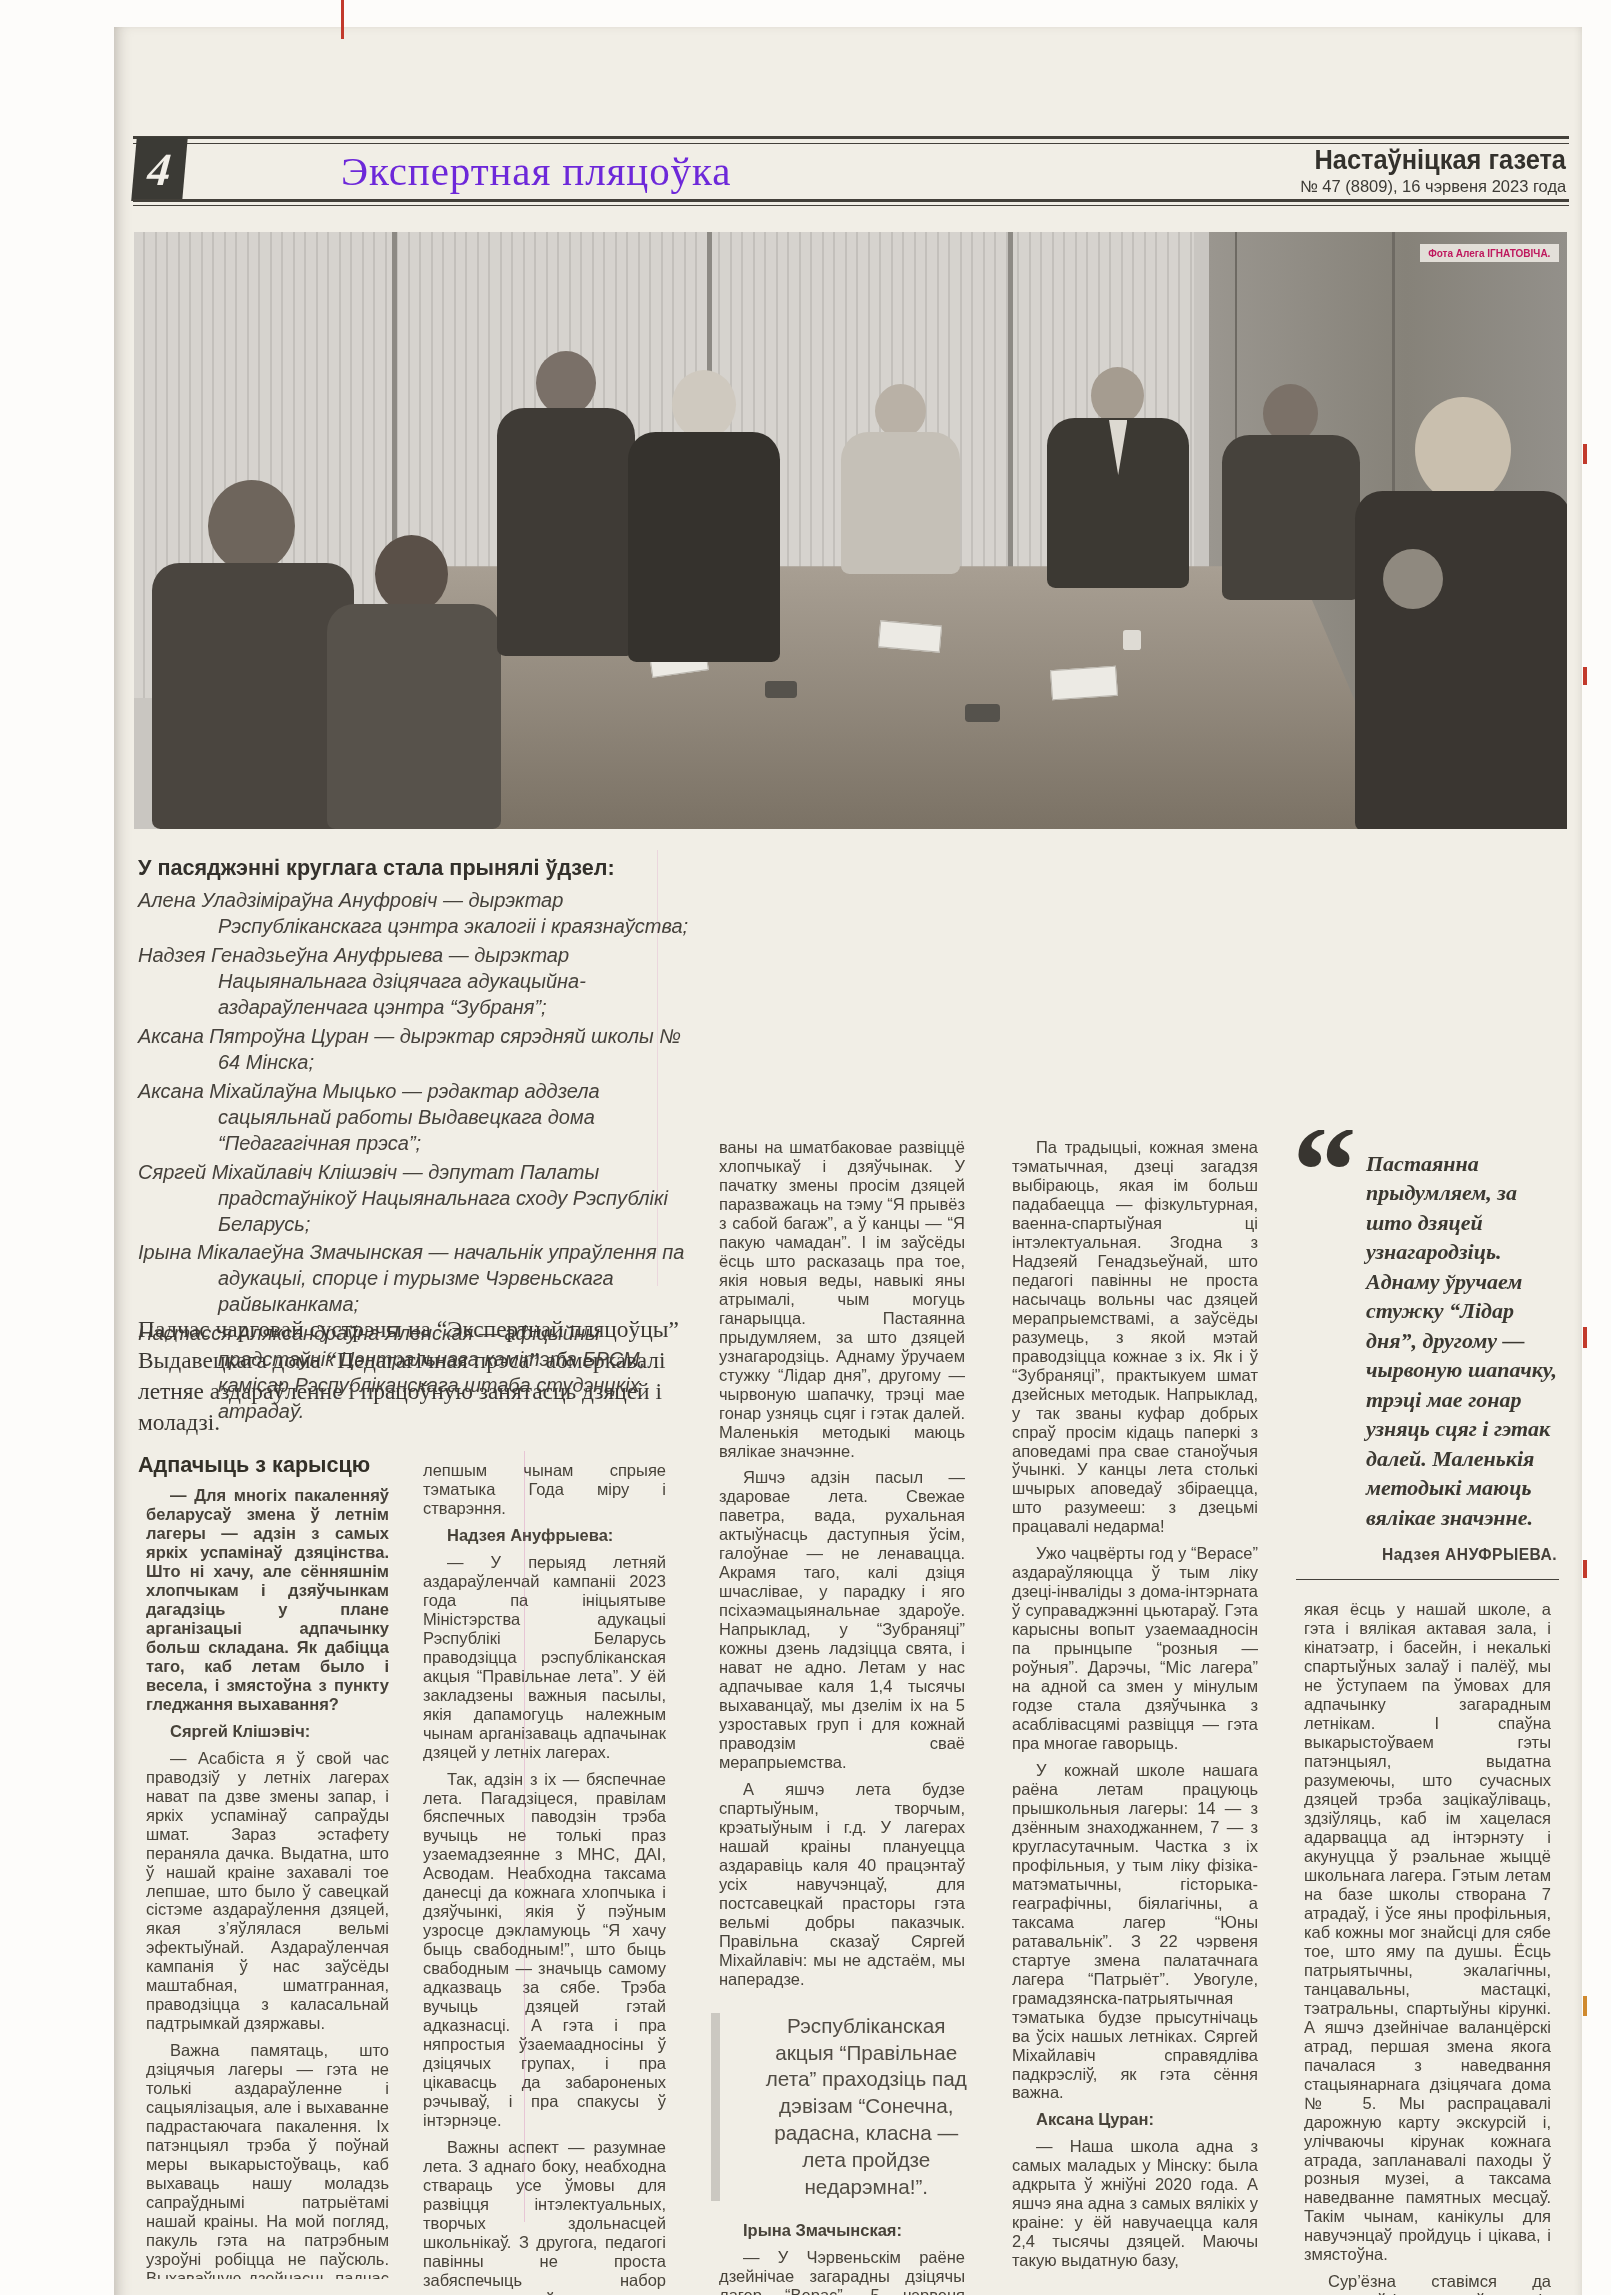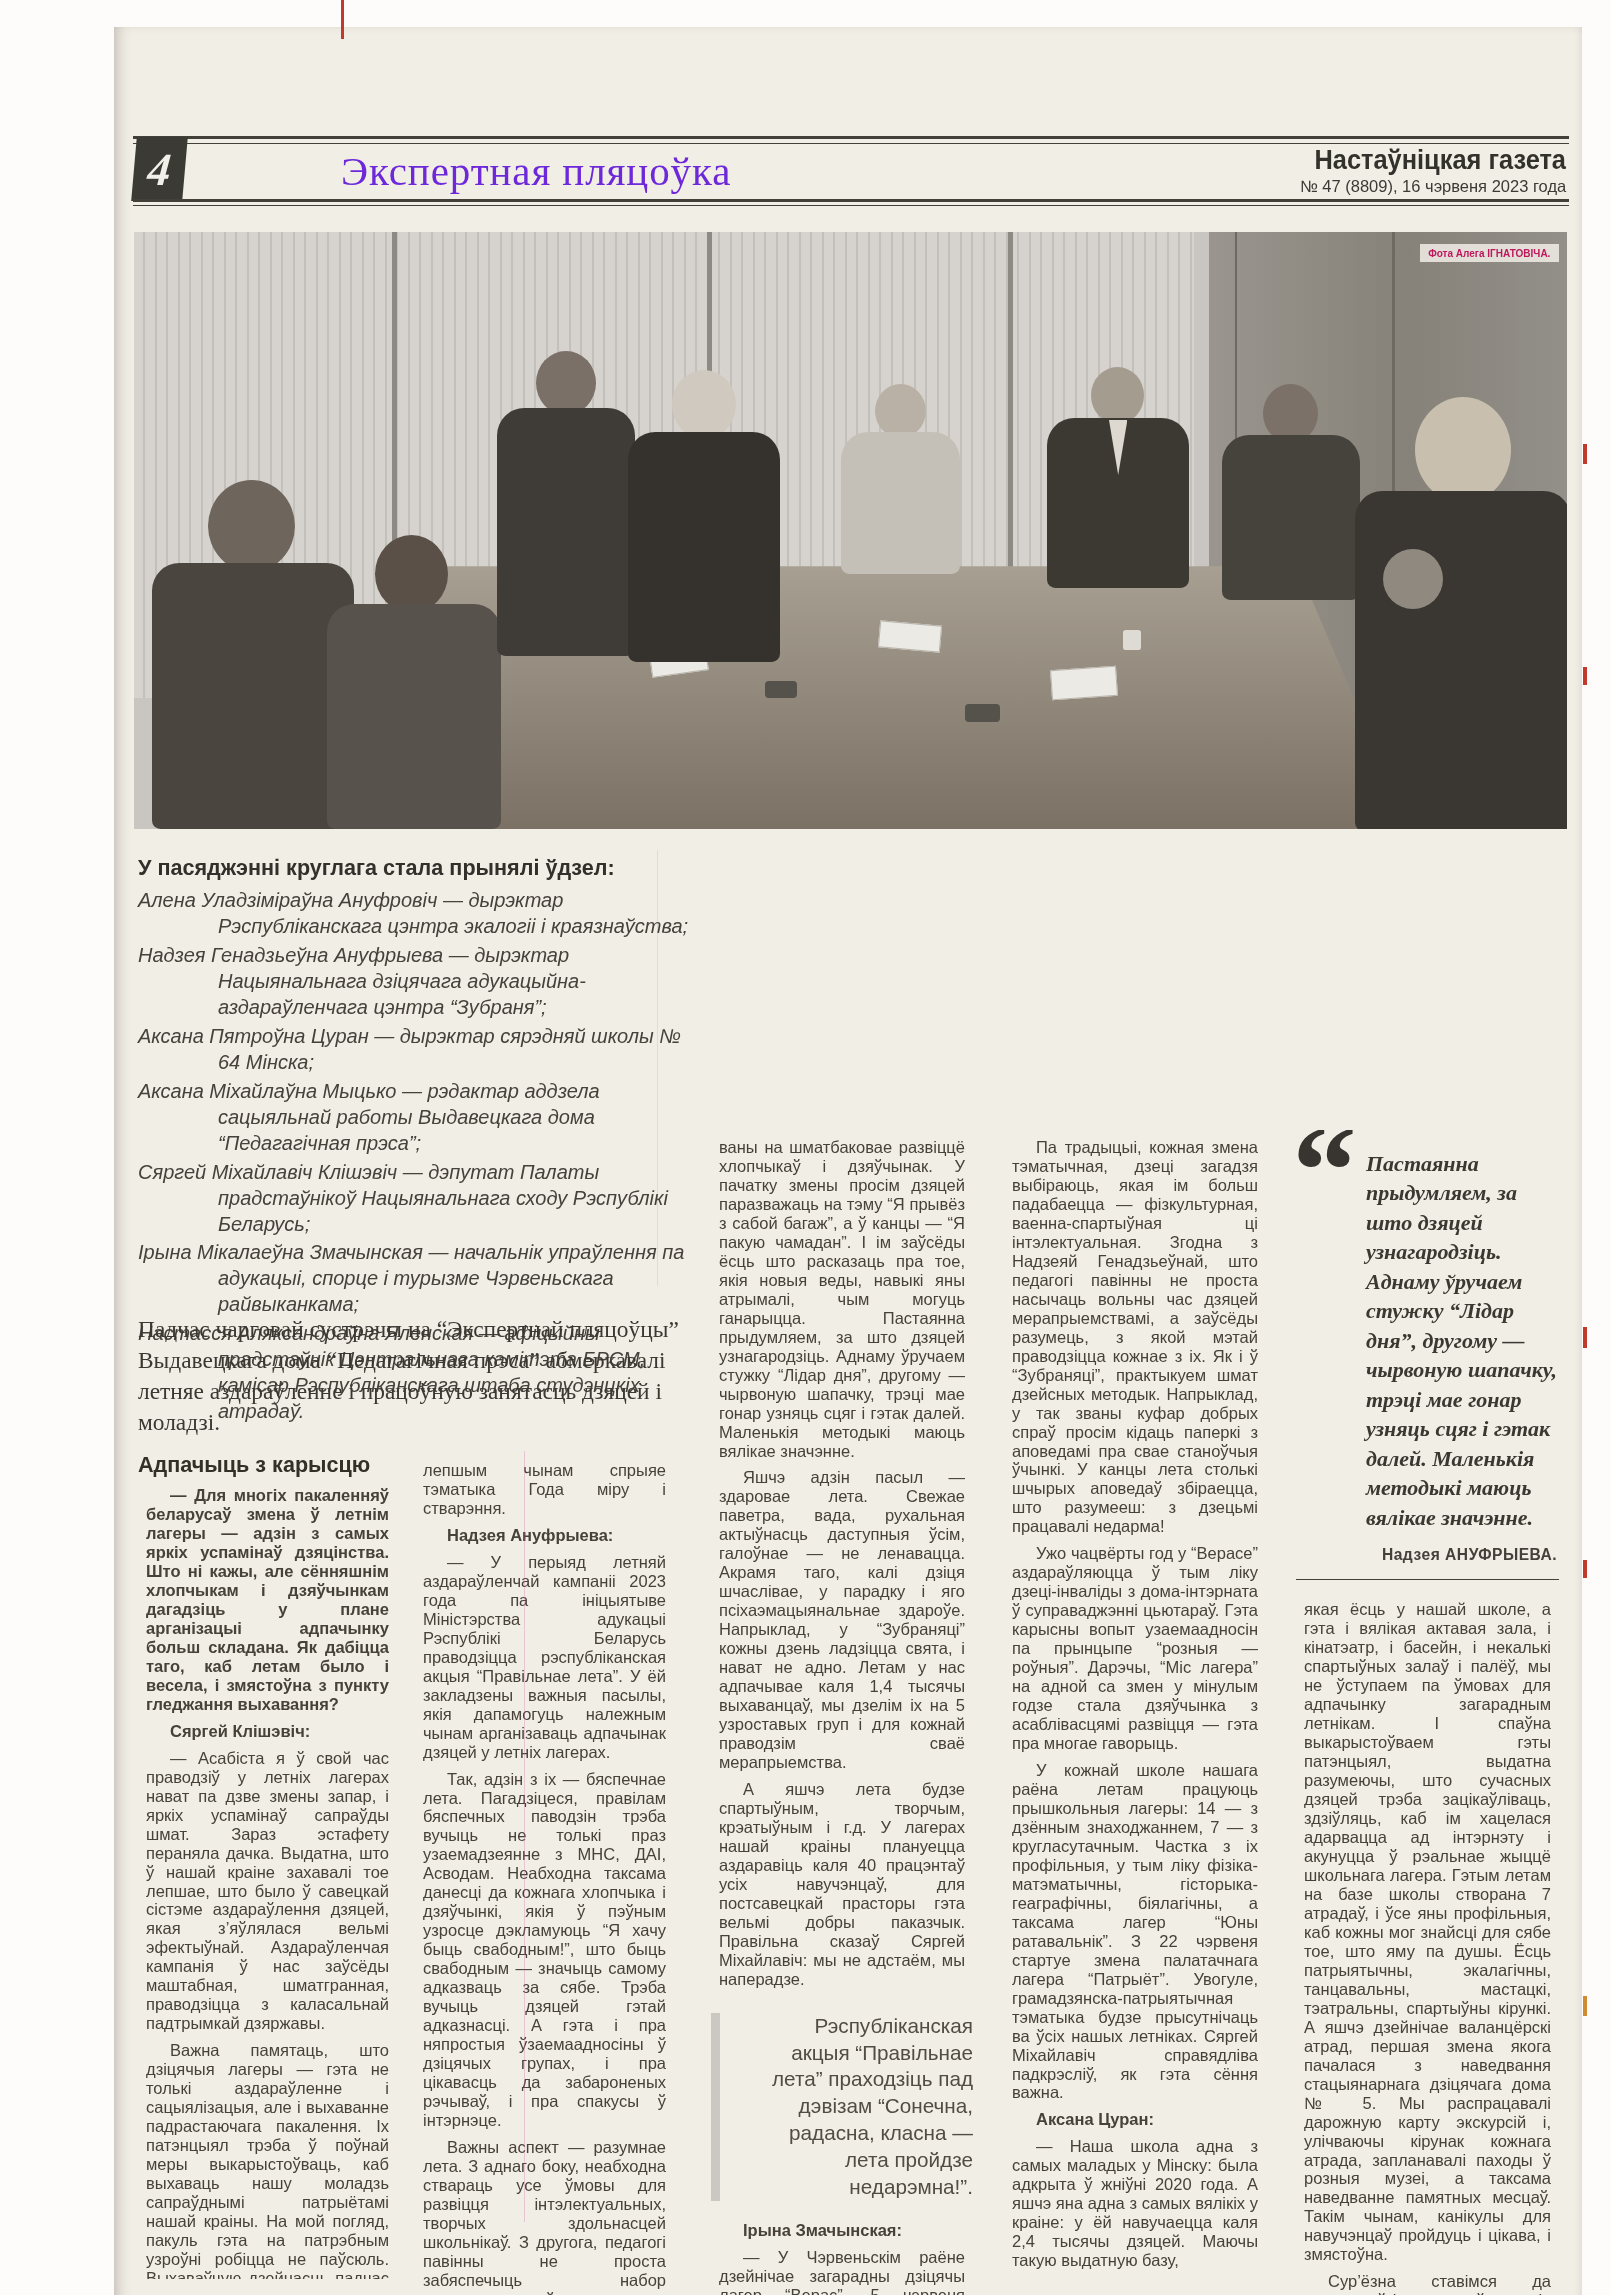--- a/index.html
+++ b/index.html
@@ -58,21 +58,21 @@
   .col-3{left:711px;top:1130px;width:262px;height:1178px;}
   .col-4{left:1004px;top:1130px;width:262px;height:1178px;}
   .col-5{left:1296px;top:1130px;width:263px;height:1178px;}
   .blk{margin:8px;}
   .blk.p,.blk.q,.blk.speaker{text-indent:24px;}
   .blk.q{font-weight:700;}
   .blk.speaker{font-weight:700;}
   .blk.subhead{font-weight:700;font-size:21.6px;color:#333028;margin:0 0 8.3px 0;text-indent:0;text-align:left;}
   .blk.inset{display:flex;margin:24px 0 20px 0;text-indent:0;}
   .inset-bar{flex:0 0 28.5px;background:#cbc8c1;margin-left:-20px;margin-right:40px;}
-  .inset-text{font-size:20.7px;line-height:1.3;color:#514c44;text-align:right;}
+  .inset-text{font-size:20.7px;line-height:1.3;color:#514c44;text-align:center;}
   
   .pullquote{position:relative;padding:19px 1.8px 15.6px 70px;margin-bottom:20px;border-bottom:1.8px solid #43403a;}
   .pq-mark{position:absolute;left:-3.7px;top:-24px;font-family:"Liberation Serif",serif;font-weight:700;
            font-size:129px;line-height:1;color:#383530;}
   .pq-text{font-family:"Liberation Serif",serif;font-style:italic;font-weight:700;
            font-size:22px;line-height:1.34;color:#3b3831;text-align:left;}
   .pq-attr{margin-top:13.8px;text-align:right;font-weight:700;font-size:15.6px;letter-spacing:0.5px;color:#45403a;}
   
   .tick{position:absolute;width:3.7px;background:#c23a2c;}
   .tick-top{left:341px;top:0;height:39px;width:3.2px;}
@@ -168,21 +168,21 @@
         <li class="part-item">Ірына Мікалаеўна Змачынская — начальнік упраўлення па адукацыі, спорце і турызме Чэрвеньскага райвыканкама;</li>
         <li class="part-item">Настасся Аляксандраўна Яленская — афіцыйны прадстаўнік Цэнтральнага камітэта БРСМ, камісар Рэспубліканскага штаба студэнцкіх атрадаў.</li>
       </ul>
   </div>
 
 
   <div class="lead">Падчас чарговай сустрэчы на “Экспертнай пляцоўцы” Выдавецкага дома “Педагагічная прэса” абмеркавалі летняе аздараўленне і працоўную занятасць дзяцей і моладзі.</div>
 
   <div class="col col-1">
       <div class="blk subhead">Адпачыць з карысцю</div>
-      <div class="blk q">— Для многіх пакаленняў беларусаў змена ў летнім лагеры — адзін з самых яркіх успамінаў дзяцінства. Што ні кажы, але сённяшнім хлопчыкам і дзяўчынкам дагадзіць у плане арганізацыі адпачынку больш складана. Як дабіцца таго, каб летам было і весела, і змястоўна з пункту гледжання выхавання?</div>
+      <div class="blk q">— Для многіх пакаленняў беларусаў змена ў летнім лагеры — адзін з самых яркіх успамінаў дзяцінства. Што ні хачу, але сённяшнім хлопчыкам і дзяўчынкам дагадзіць у плане арганізацыі адпачынку больш складана. Як дабіцца таго, каб летам было і весела, і змястоўна з пункту гледжання выхавання?</div>
       <div class="blk speaker">Сяргей Клішэвіч:</div>
       <div class="blk p">— Асабіста я ў свой час праводзіў у летніх лагерах нават па дзве змены запар, і яркіх успамінаў сапраўды шмат. Зараз эстафету пераняла дачка. Выдатна, што ў нашай краіне захавалі тое лепшае, што было ў савецкай сістэме аздараўлення дзяцей, якая з’яўлялася вельмі эфектыўнай. Аздараўленчая кампанія ў нас заўсёды маштабная, шматгранная, праводзіцца з каласальнай падтрымкай дзяржавы.</div>
       <div class="blk p">Важна памятаць, што дзіцячыя лагеры — гэта не толькі аздараўленне і сацыялізацыя, але і выхаванне падрастаючага пакалення. Іх патэнцыял трэба ў поўнай меры выкарыстоўваць, каб выхаваць нашу моладзь сапраўднымі патрыётамі нашай краіны. На мой погляд, пакуль гэта на патрэбным узроўні робіцца не паўсюль. Выхаваўчую дзейнасць падчас летняй аздараўленчай кампаніі трэба ўзмацняць. Дарэчы, гэтаму най-</div>
     </div>
   <div class="col col-2">
       <div class="blk cont">лепшым чынам спрыяе тэматыка Года міру і стварэння.</div>
       <div class="blk speaker">Надзея Ануфрыева:</div>
       <div class="blk p">— У перыяд летняй аздараўленчай кампаніі 2023 года па ініцыятыве Міністэрства адукацыі Рэспублікі Беларусь праводзіцца рэспубліканская акцыя “Правільнае лета”. У ёй закладзены важныя пасылы, якія дапамогуць належным чынам арганізаваць адпачынак дзяцей у летніх лагерах.</div>
       <div class="blk p">Так, адзін з іх — бяспечнае лета. Пагадзіцеся, правілам бяспечных паводзін трэба вучыць не толькі праз узаемадзеянне з МНС, ДАІ, Асводам. Неабходна таксама данесці да кожнага хлопчыка і дзяўчынкі, якія ў пэўным узросце дэкламуюць “Я хачу быць свабодным!”, што быць свабодным — значыць самому адказваць за сябе. Трэба вучыць дзяцей гэтай адказнасці. А гэта і пра няпростыя ўзаемаадносіны ў дзіцячых групах, і пра цікавасць да забароненых рэчываў, і пра спакусы ў інтэрнэце.</div>
       <div class="blk p">Важны аспект — разумнае лета. З аднаго боку, неабходна ствараць усе ўмовы для развіцця інтэлектуальных, творчых здольнасцей школьнікаў. З другога, педагогі павінны не проста забяспечыць набор мерапрыемстваў, а дакладна разумець, якія выхаваўчыя задачы яны вырашаюць і як гэта лепш зрабіць. У НДЦ “Зубраня” прымяняецца шмат эфектыўных методык, якія накіра-</div>

